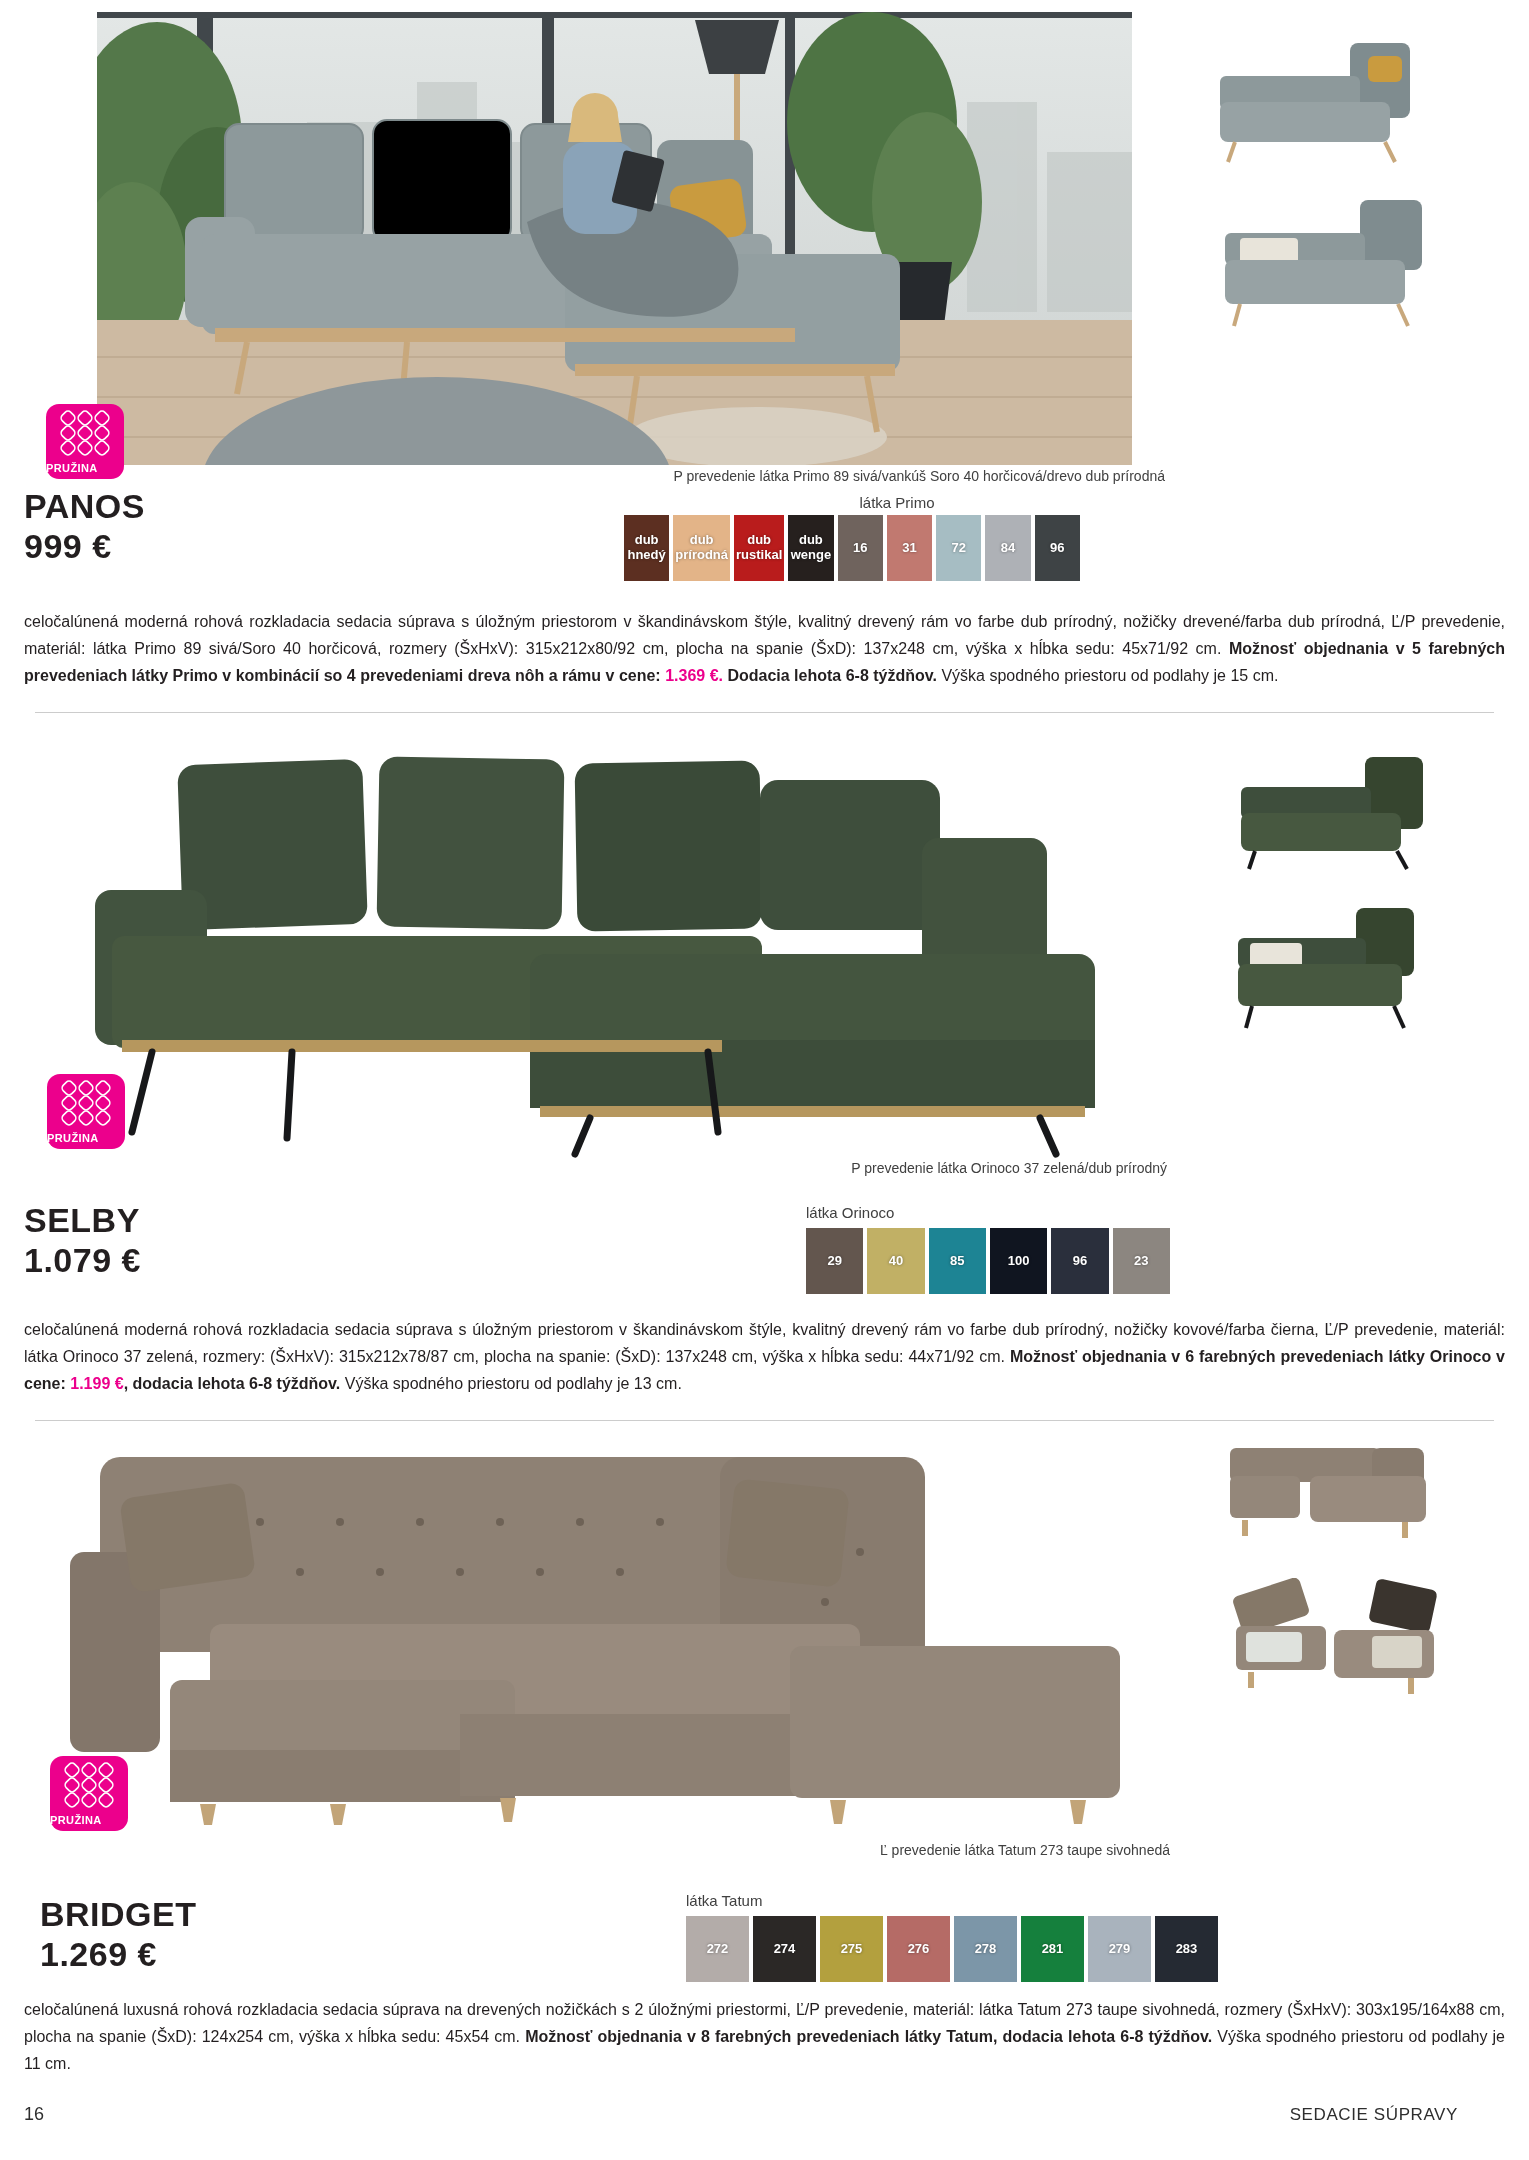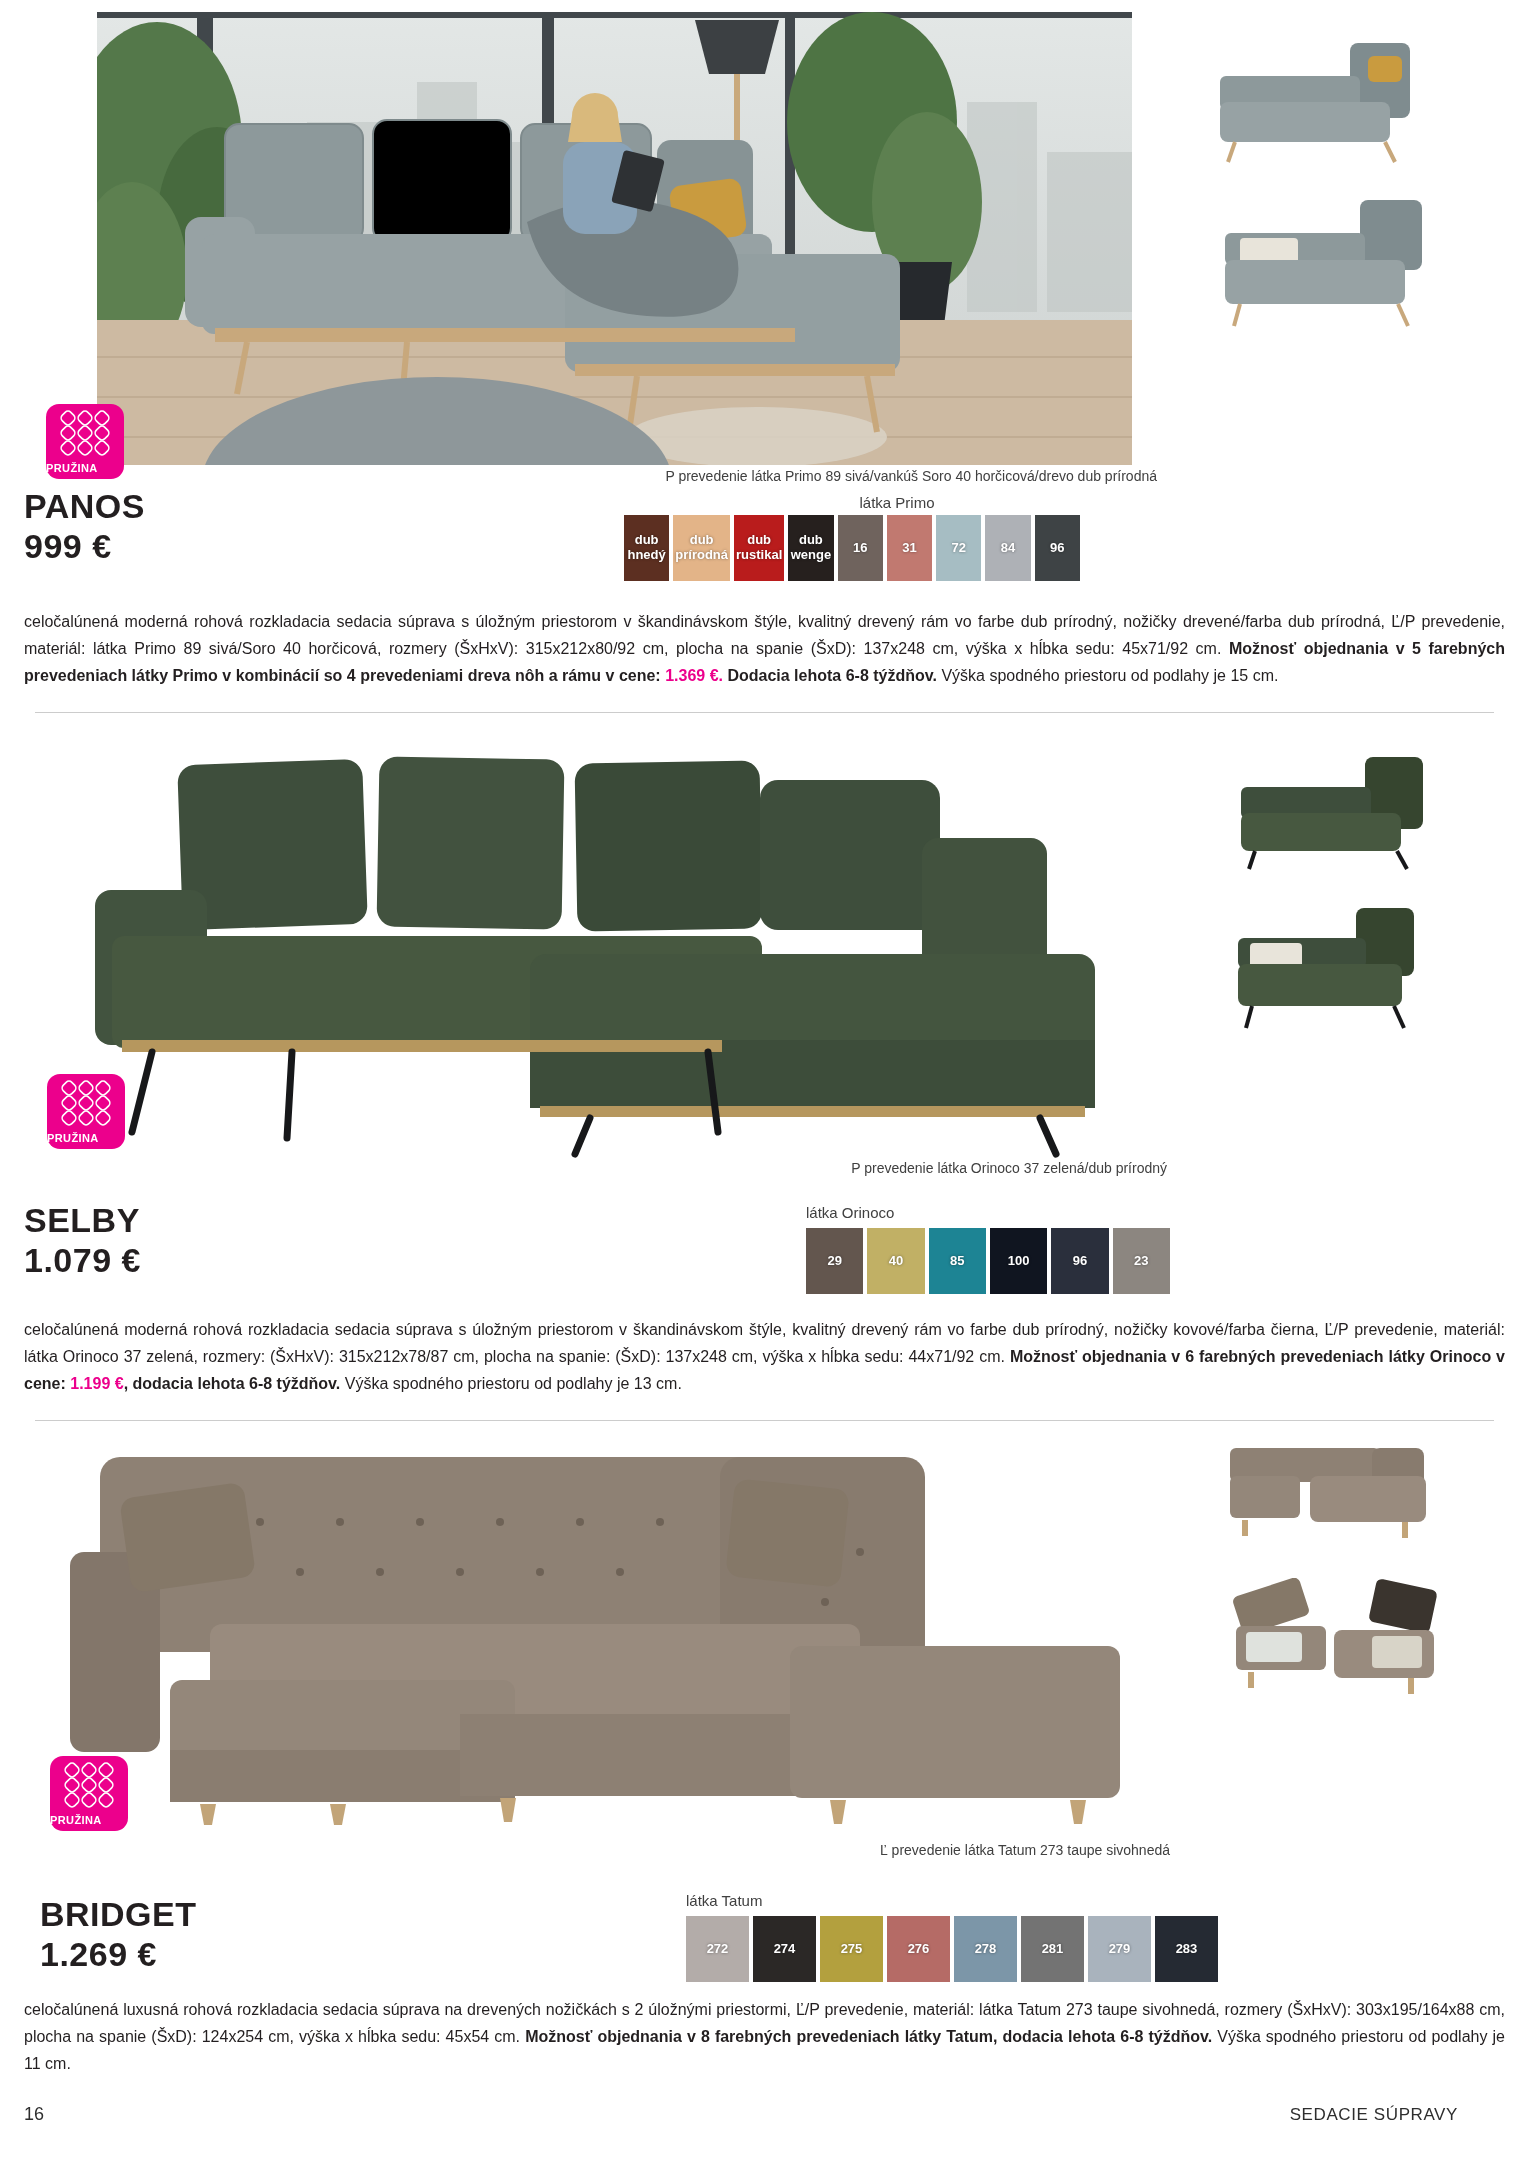--- a/index.html
+++ b/index.html
@@ -163,21 +163,21 @@
         <rect x="22" y="17" width="12" height="12" rx="4" transform="rotate(45 28 23)"></rect>
         <rect x="39" y="17" width="12" height="12" rx="4" transform="rotate(45 45 23)"></rect>
         <rect x="5" y="32" width="12" height="12" rx="4" transform="rotate(45 11 38)"></rect>
         <rect x="22" y="32" width="12" height="12" rx="4" transform="rotate(45 28 38)"></rect>
         <rect x="39" y="32" width="12" height="12" rx="4" transform="rotate(45 45 38)"></rect>
       </g>
     </svg>
     <span class="badge-label">PRUŽINA</span>
   </div>
 
-  <div class="caption" style="right:372px;top:468px;">P prevedenie látka Primo 89 sivá/vankúš Soro 40 horčicová/drevo dub prírodná</div>
+  <div class="caption" style="right:364px;top:468px;">P prevedenie látka Primo 89 sivá/vankúš Soro 40 horčicová/drevo dub prírodná</div>
 
   <div class="fabric-label" style="left:624px;top:494px;width:546px;text-align:center;">látka Primo</div>
 
   <div class="swatch-row" style="left:624px;top:515px;width:456px;">
       <div class="swatch" style="background: rgb(92, 47, 33); flex: 1 1 0px;">
         <span>dub hnedý</span>
       </div>
       <div class="swatch" style="background: rgb(227, 180, 136); flex: 1 1 0px;">
         <span>dub prírodná</span>
       </div>
@@ -408,21 +408,21 @@
       </div>
       <div class="swatch" style="background: rgb(179, 160, 62); flex: 1 1 0px;">
         <span>275</span>
       </div>
       <div class="swatch" style="background: rgb(181, 107, 102); flex: 1 1 0px;">
         <span>276</span>
       </div>
       <div class="swatch" style="background: rgb(124, 150, 168); flex: 1 1 0px;">
         <span>278</span>
       </div>
-      <div class="swatch" style="background: #737373; flex: 1 1 0px;">
+      <div class="swatch" style="background: #15803d; flex: 1 1 0px;">
         <span>281</span>
       </div>
       <div class="swatch" style="background: rgb(169, 179, 189); flex: 1 1 0px;">
         <span>279</span>
       </div>
       <div class="swatch" style="background: rgb(37, 42, 51); flex: 1 1 0px;">
         <span>283</span>
       </div>
     </div>
 

